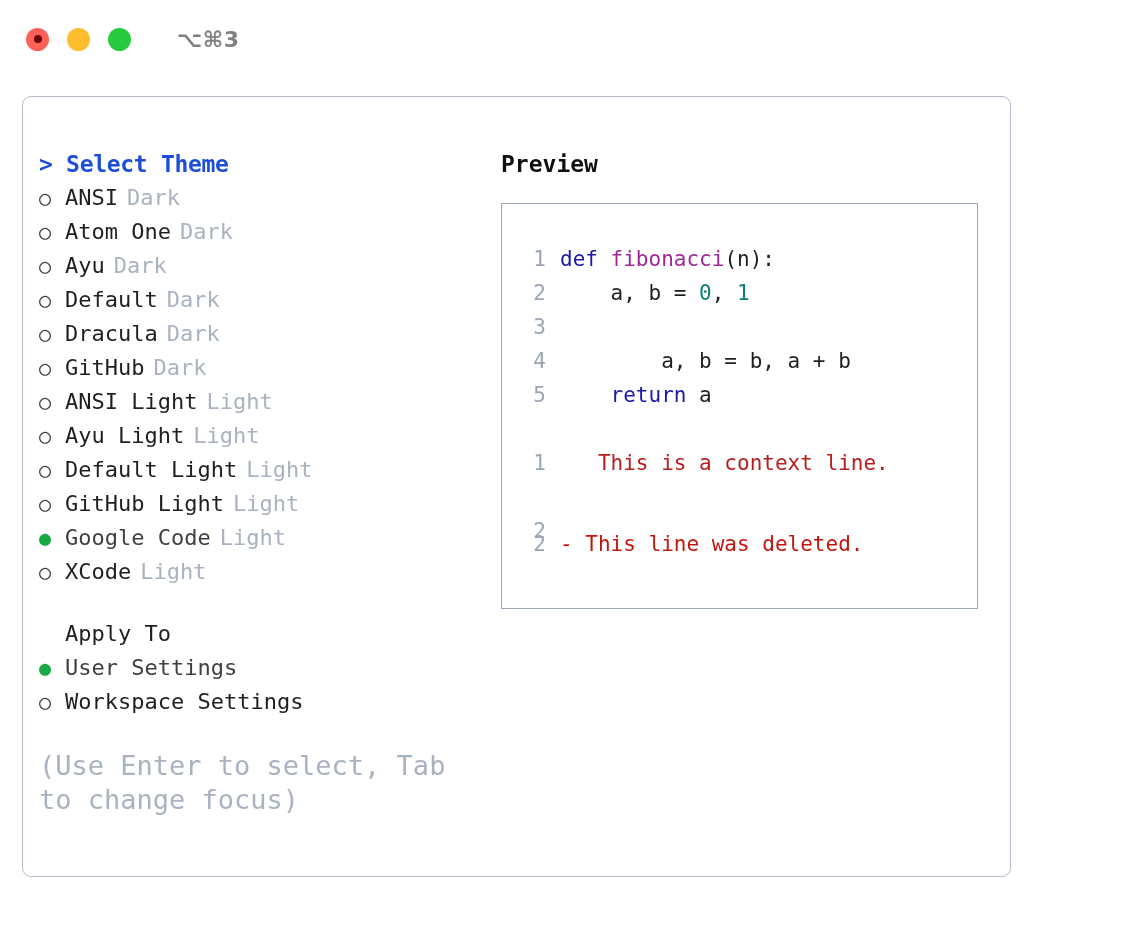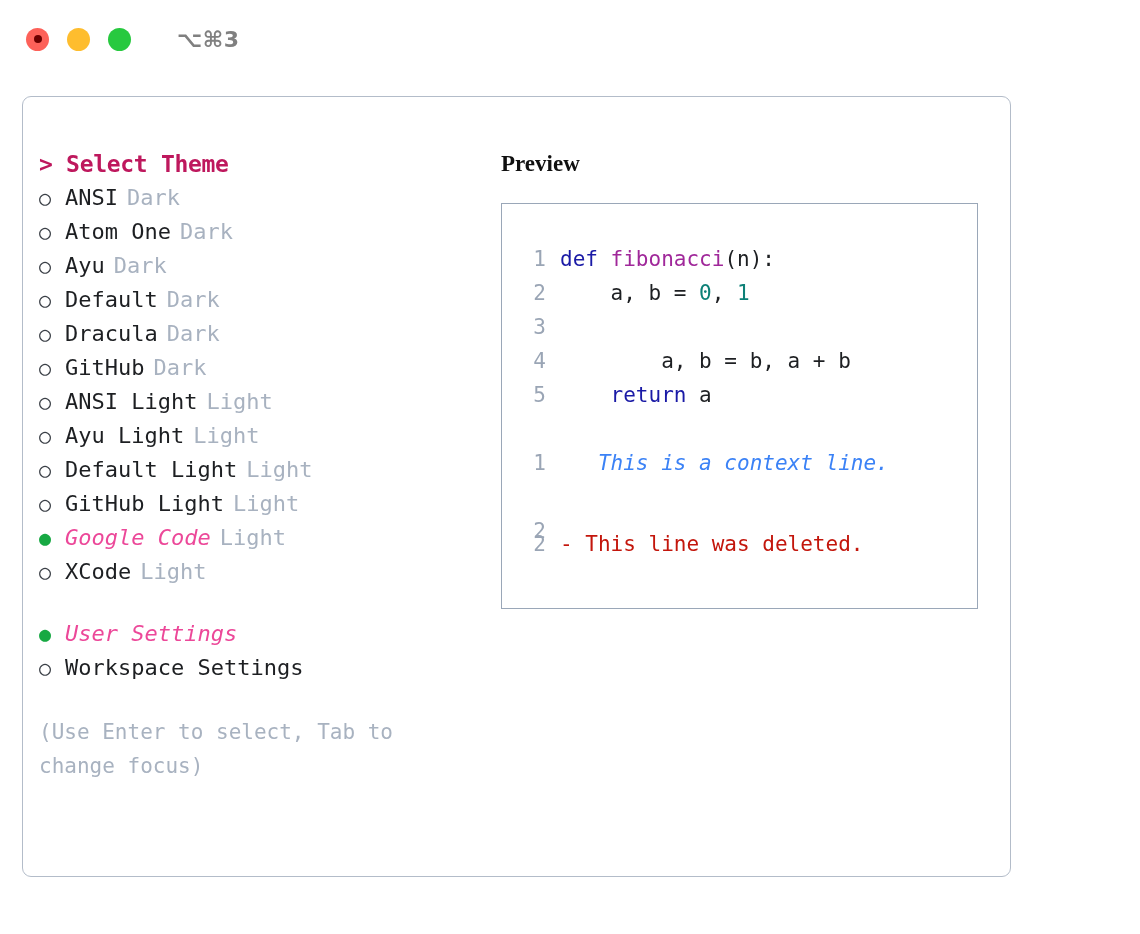--- a/index.html
+++ b/index.html
@@ -88,21 +88,21 @@
   
   #left-col {
     position: absolute;
     left: 16px;
     top: 50px;
     width: 450px;
   }
   .section-heading {
     font-size: 23px;
     font-weight: 700;
-    color: #be185d;
+    color: #1d4ed8;
     letter-spacing: -0.3px;
     white-space: pre;
     line-height: 34px;
   }
   .theme-list { margin-top: 0px; }
   .opt-row {
     display: flex;
     align-items: baseline;
     line-height: 34px;
     height: 34px;
@@ -111,54 +111,53 @@
   }
   .bullet {
     width: 26px;
     flex: 0 0 26px;
     font-size: 20px;
     color: #3a3f46;
     line-height: 34px;
   }
   .bullet.sel { color: #17a943; }
   .opt-name { color: #1d1f22; }
-  .opt-name.sel { color: #ec4899; font-style: italic; }
+  .opt-name.sel { color: #404040; }
   .opt-tag { color: #a8b2c0; margin-left: 9px; }
 
   #apply-block { margin-top: 28px; }
   #apply-heading {
     font-size: 22px;
     color: #1d1f22;
     line-height: 34px;
     padding-left: 26px;
     white-space: pre;
   }
   #hint {
     margin-top: 30px;
-    font-size: 21px;
+    font-size: 27px;
     color: #a8b2c0;
     line-height: 34px;
     width: 410px;
     white-space: pre-wrap;
   }
 
   
   #right-col {
     position: absolute;
     left: 478px;
     top: 50px;
     width: 490px;
   }
   #preview-heading {
     font-size: 23px;
     font-weight: 700;
     color: #101010;
     line-height: 34px;
     white-space: pre;
-    font-family: Liberation Serif, serif;
   }
   #preview-box {
     margin-top: 22px;
     width: 477px;
     height: 406px;
     box-sizing: border-box;
     border: 1.6px solid #9aa7b8;
     background: #ffffff;
     padding: 38px 0 0 14px;
   }
@@ -177,21 +176,21 @@
     color: #9aa5b5;
     margin-right: 14px;
   }
   .code-txt { color: #1d1f22; }
   .tok-kw   { color: #1a1aa6; }
   .tok-fn   { color: #a0289a; }
   .tok-num  { color: #0d8077; }
   .tok-plain{ color: #1d1f22; }
 
   .diff-gap { height: 34px; }
-  .diff-ctx { color: #3b82f6; font-style: italic; }
+  .diff-ctx { color: #b91c1c; }
   .diff-del { color: #c3160c; margin-top: 47px; }
   .diff-add { color: #16c316; }
 </style>
 </head>
 <body>
 
 <div id="window">
 
   <div id="titlebar">
     <div class="lights">
@@ -219,20 +218,21 @@
             <div class="opt-row"><span class="bullet">○</span><span class="opt-name">GitHub</span><span class="opt-tag">Dark</span></div>
             <div class="opt-row"><span class="bullet">○</span><span class="opt-name">ANSI Light</span><span class="opt-tag">Light</span></div>
             <div class="opt-row"><span class="bullet">○</span><span class="opt-name">Ayu Light</span><span class="opt-tag">Light</span></div>
             <div class="opt-row"><span class="bullet">○</span><span class="opt-name">Default Light</span><span class="opt-tag">Light</span></div>
             <div class="opt-row"><span class="bullet">○</span><span class="opt-name">GitHub Light</span><span class="opt-tag">Light</span></div>
             <div class="opt-row"><span class="bullet sel">●</span><span class="opt-name sel">Google Code</span><span class="opt-tag">Light</span></div>
             <div class="opt-row"><span class="bullet">○</span><span class="opt-name">XCode</span><span class="opt-tag">Light</span></div>
           </div>
 
         <div id="apply-block">
+          <div id="apply-heading">Apply To</div>
           <div id="apply-list">
               <div class="opt-row"><span class="bullet sel">●</span><span class="opt-name sel">User Settings</span></div>
               <div class="opt-row"><span class="bullet">○</span><span class="opt-name">Workspace Settings</span></div>
             </div>
         </div>
 
         <div id="hint">(Use Enter to select, Tab to change focus)</div>
       </div>
 
       <div id="right-col">

